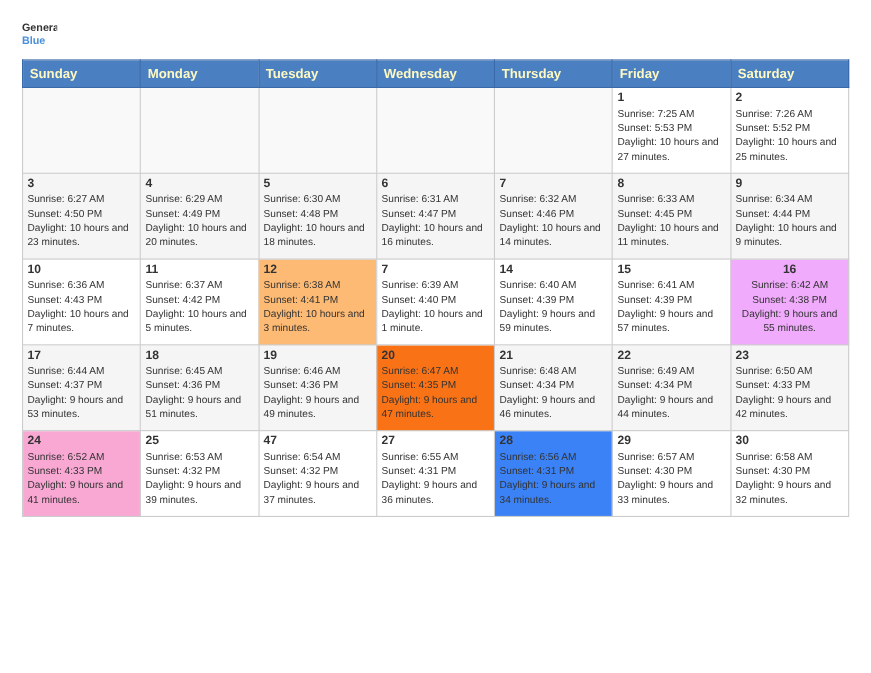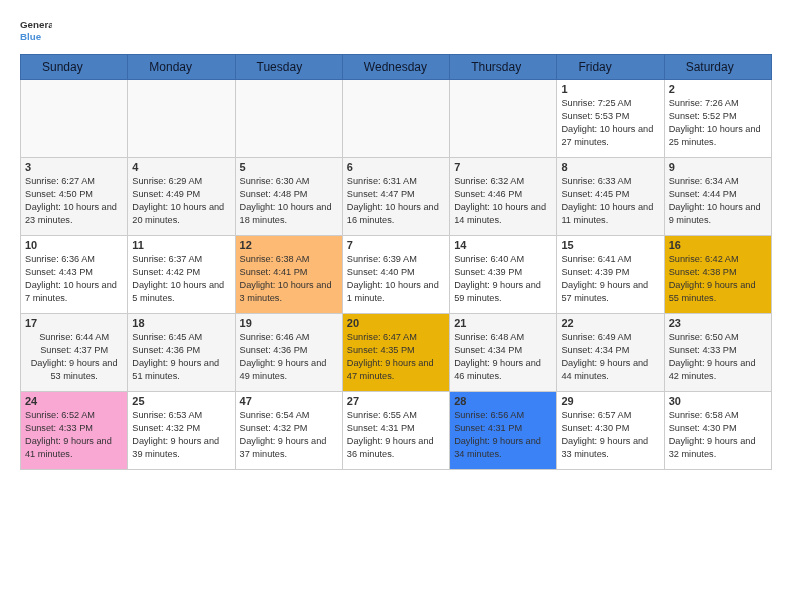--- a/index.html
+++ b/index.html
@@ -42,24 +42,24 @@
       font-size: 14px;
       color: #555;
     }
     table {
       width: 100%;
       border-collapse: collapse;
       table-layout: fixed;
     }
     th {
       background-color: #4a7fc1;
-      color: #0f172a;
+      color: #fef9c3;
       font-size: 12px;
-      font-weight: normal;
-      padding: 5px 21px;
+      font-weight: bold;
+      padding: 5px 6px;
       text-align: left;
       border: 1px solid #3a6aaa;
     }
     td {
       border: 1px solid #ccc;
       vertical-align: top;
       padding: 3px 4px;
       font-size: 9.5px;
       color: #333;
       height: 78px;
@@ -203,47 +203,47 @@
             <div class="day-info" style="white-space: pre-line;">Sunrise: 6:40 AM
 Sunset: 4:39 PM
 Daylight: 9 hours and 59 minutes.</div>
           </td>
           <td style="background: rgb(255, 255, 255);">
             <span class="day-num">15</span>
             <div class="day-info" style="white-space: pre-line;">Sunrise: 6:41 AM
 Sunset: 4:39 PM
 Daylight: 9 hours and 57 minutes.</div>
           </td>
-          <td style="background: #eab308;">
+          <td style="background: #f0abfc; text-align: center;">
             <span class="day-num">16</span>
             <div class="day-info" style="white-space: pre-line;">Sunrise: 6:42 AM
 Sunset: 4:38 PM
 Daylight: 9 hours and 55 minutes.</div>
           </td>
         </tr>
         <tr>
           <td style="background: rgb(245, 245, 245);">
             <span class="day-num">17</span>
-            <div class="day-info" style="white-space: pre-line; text-align: center;">Sunrise: 6:44 AM
+            <div class="day-info" style="white-space: pre-line;">Sunrise: 6:44 AM
 Sunset: 4:37 PM
 Daylight: 9 hours and 53 minutes.</div>
           </td>
           <td style="background: rgb(245, 245, 245);">
             <span class="day-num">18</span>
             <div class="day-info" style="white-space: pre-line;">Sunrise: 6:45 AM
 Sunset: 4:36 PM
 Daylight: 9 hours and 51 minutes.</div>
           </td>
           <td style="background: rgb(245, 245, 245);">
             <span class="day-num">19</span>
             <div class="day-info" style="white-space: pre-line;">Sunrise: 6:46 AM
 Sunset: 4:36 PM
 Daylight: 9 hours and 49 minutes.</div>
           </td>
-          <td style="background: #eab308;">
+          <td style="background: #f97316;">
             <span class="day-num">20</span>
             <div class="day-info" style="white-space: pre-line;">Sunrise: 6:47 AM
 Sunset: 4:35 PM
 Daylight: 9 hours and 47 minutes.</div>
           </td>
           <td style="background: rgb(245, 245, 245);">
             <span class="day-num">21</span>
             <div class="day-info" style="white-space: pre-line;">Sunrise: 6:48 AM
 Sunset: 4:34 PM
 Daylight: 9 hours and 46 minutes.</div>

